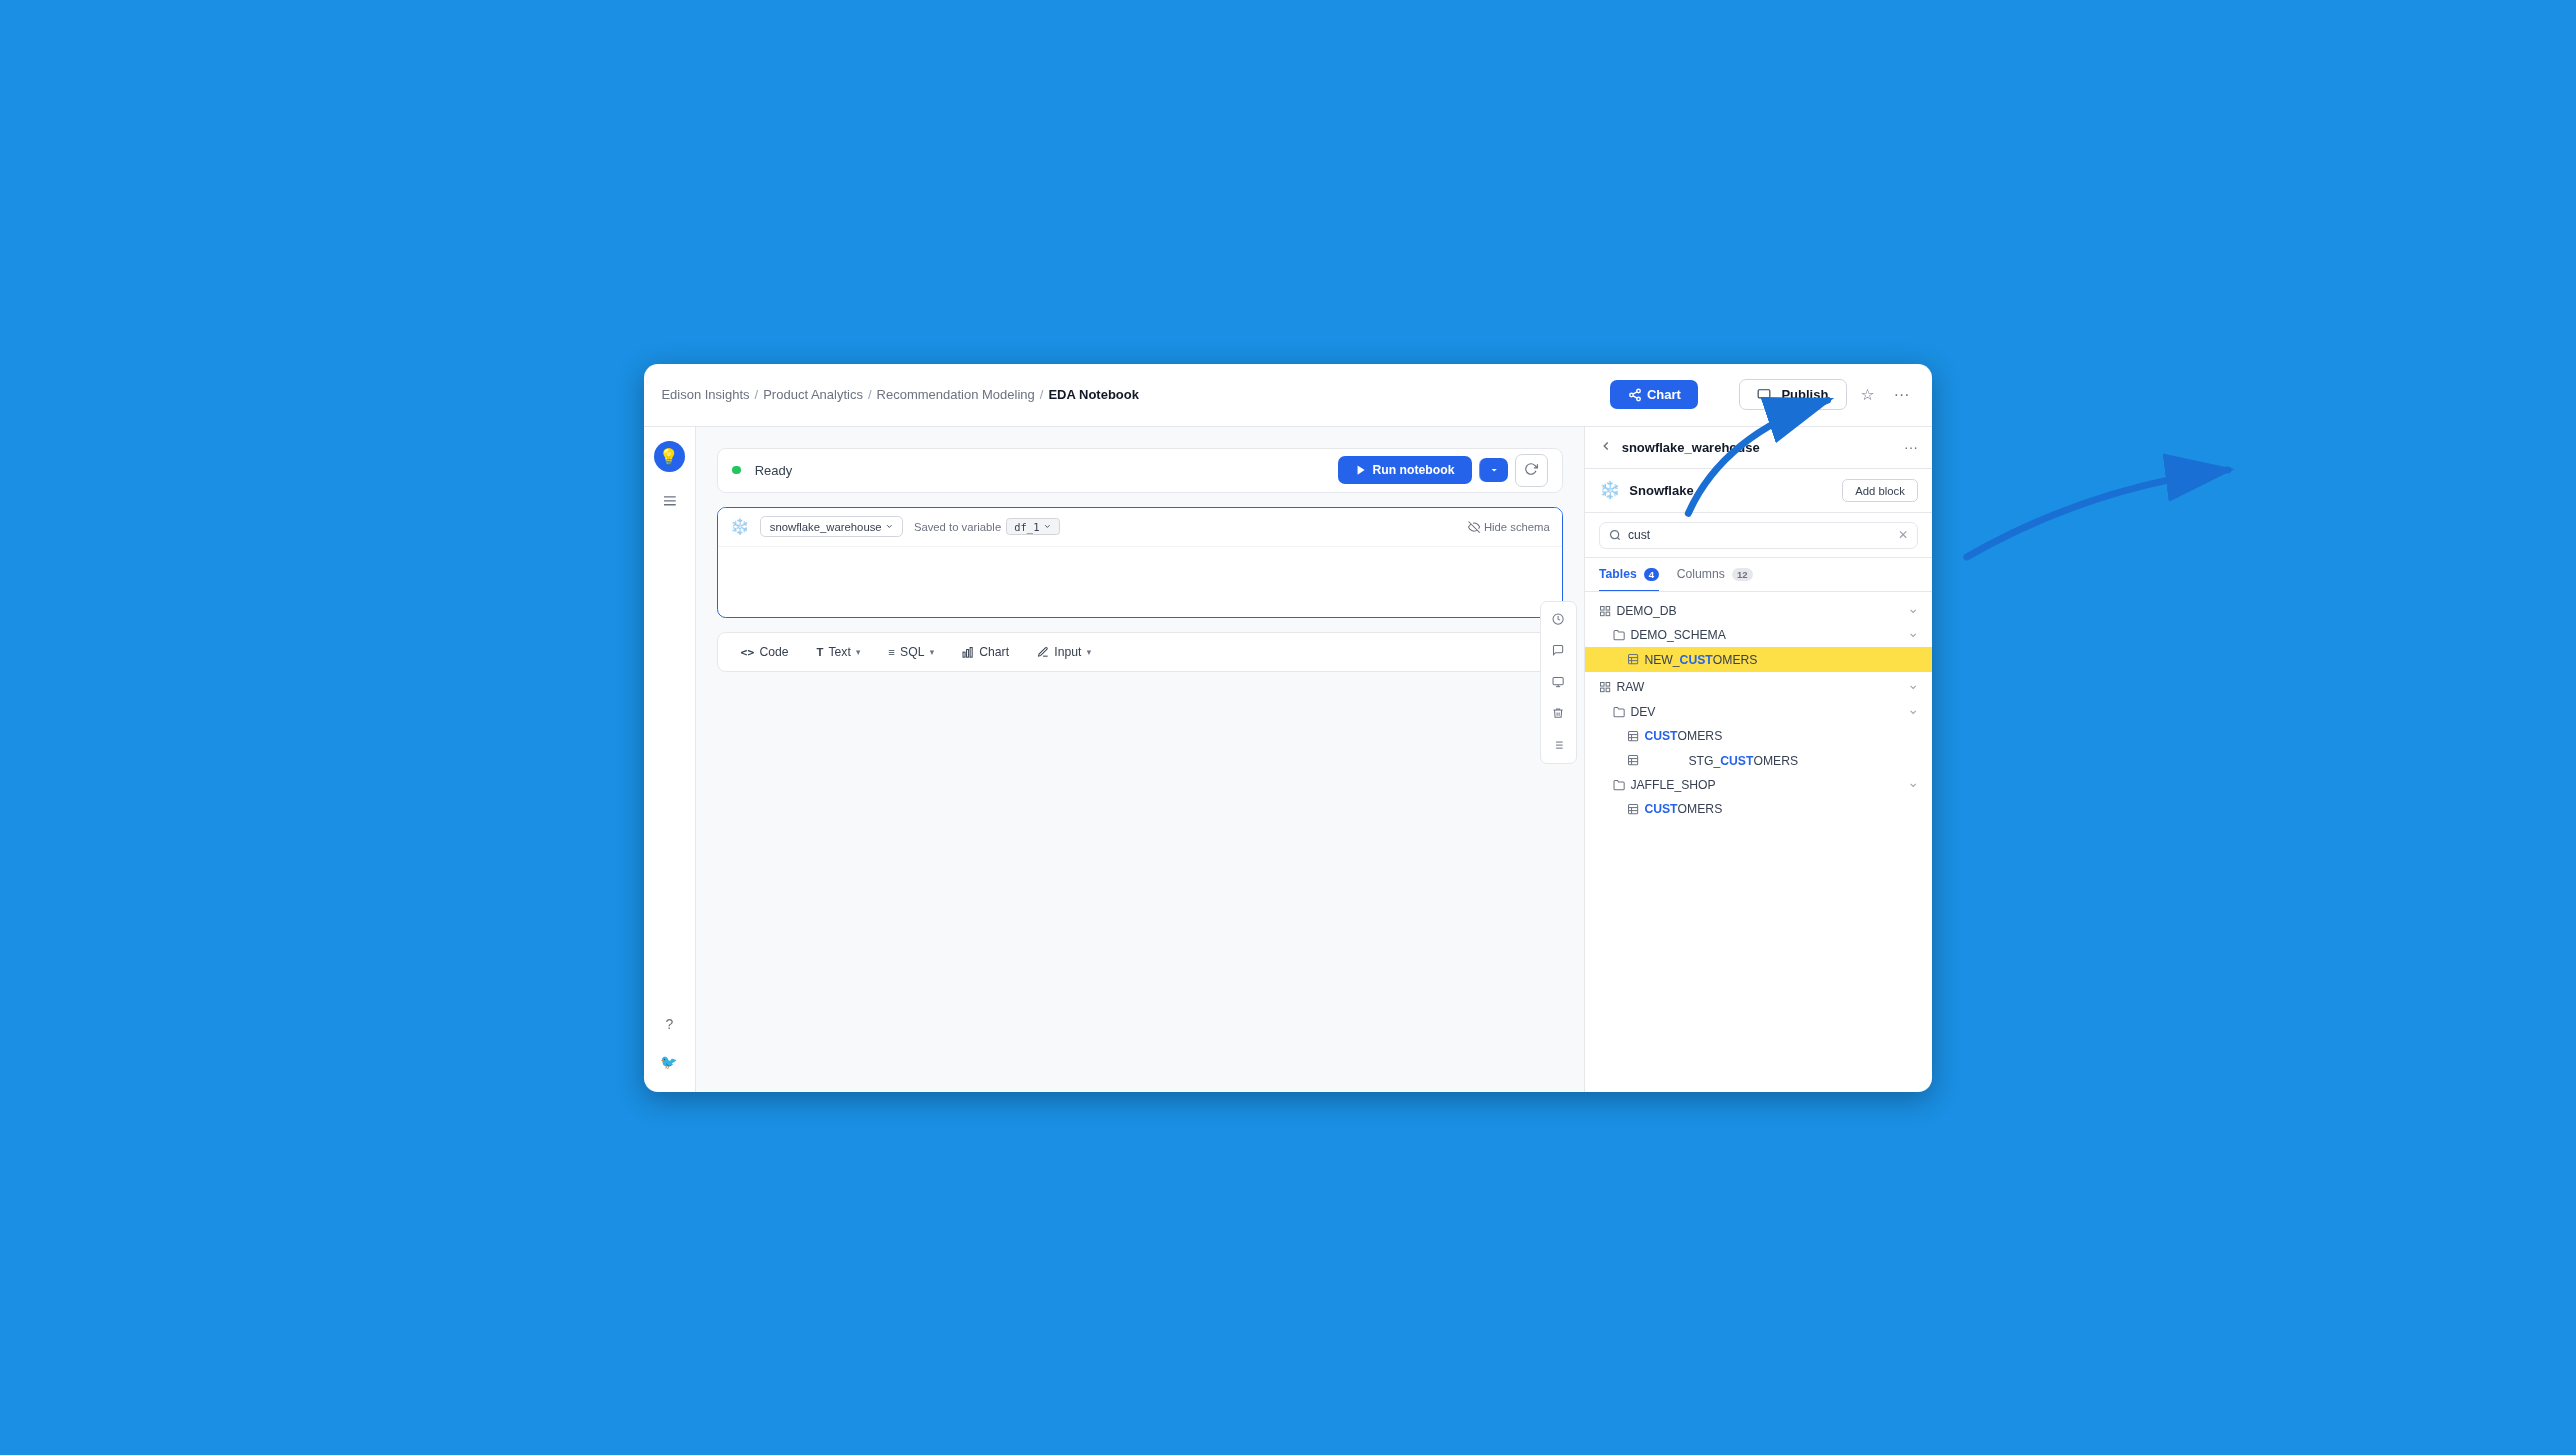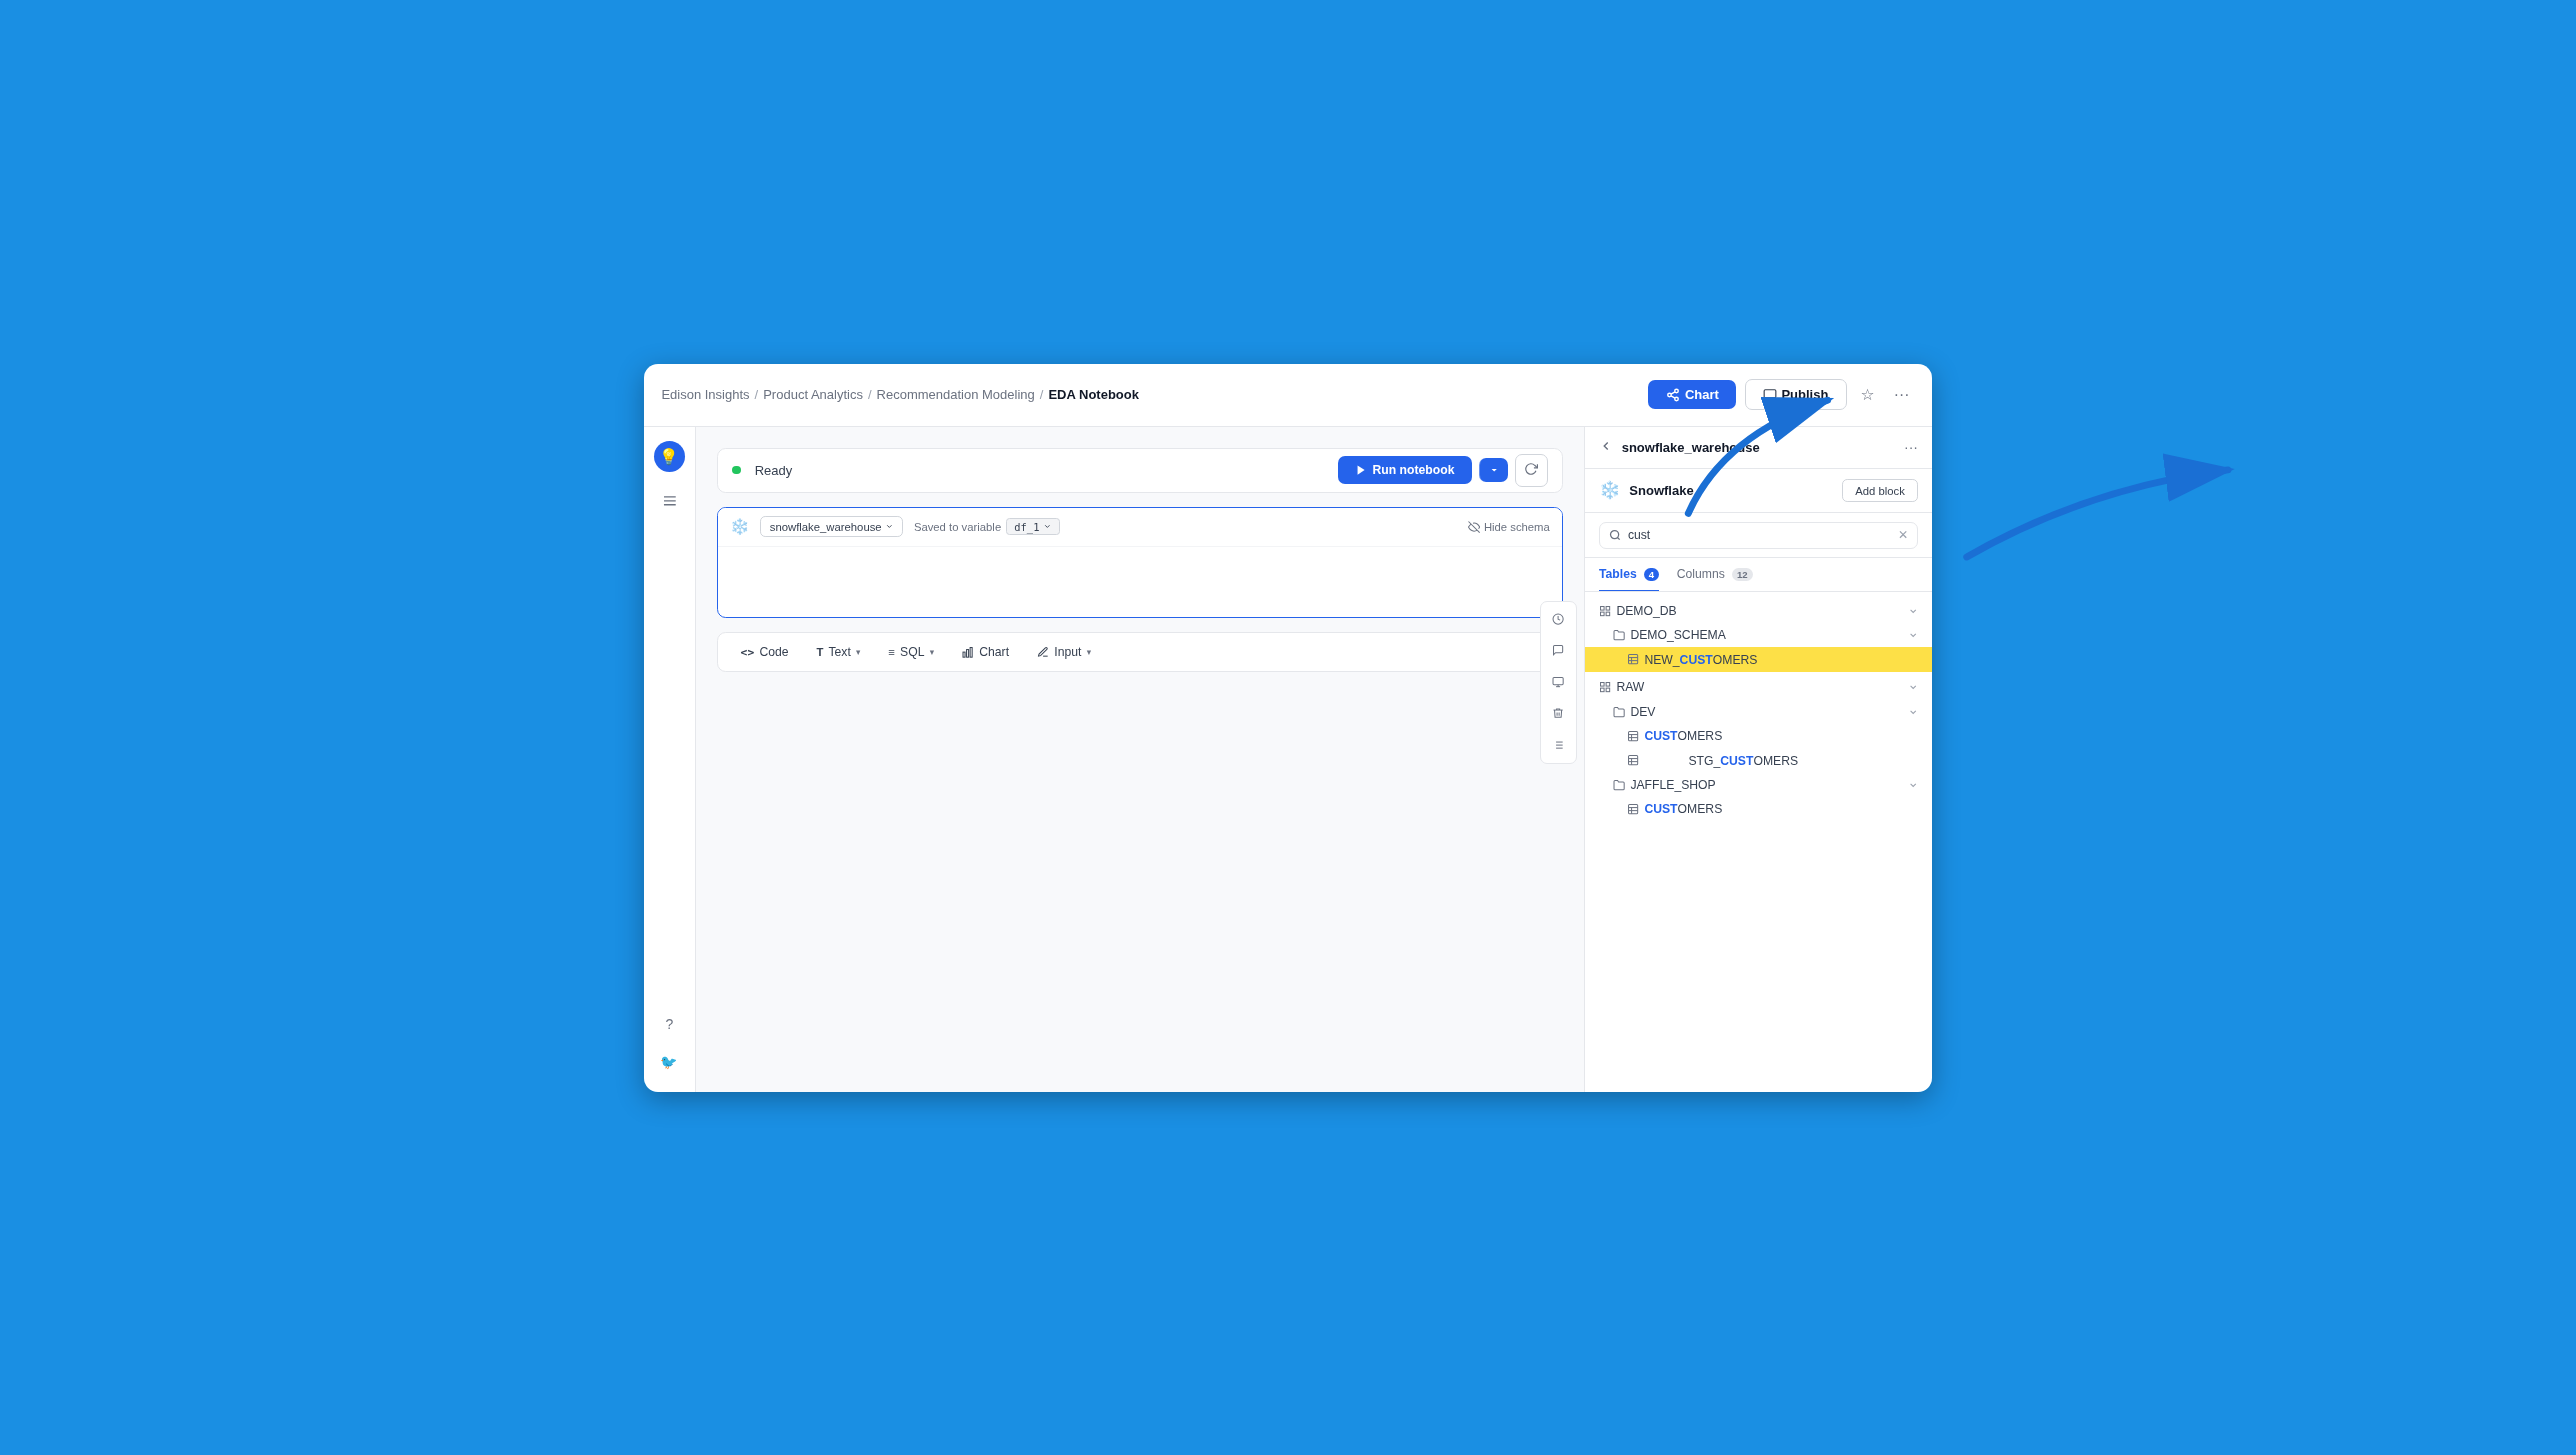--- a/index.html
+++ b/index.html
@@ -41,21 +41,21 @@
     .breadcrumb .current { color: #111827; font-weight: 600; }
     .header-actions { display: flex; align-items: center; gap: 8.7px; }
     .btn-share {
       background: #2563eb; color: white; border: none; border-radius: 7px;
       padding: 7px 17.4px; font-size: 13px; font-weight: 600; cursor: pointer;
       display: flex; align-items: center; gap: 5.2px;
     }
     .btn-publish {
       background: white; color: #111827; border: 1.3px solid #d1d5db; border-radius: 7px;
       padding: 7px 17.4px; font-size: 13px; font-weight: 600; cursor: pointer;
-      display: flex; align-items: center; gap: 4px;
+      display: flex; align-items: center; gap: 10px; margin-left: 32px;
     }
     .btn-icon {
       background: none; border: none; cursor: pointer; padding: 5.2px;
       color: #6b7280; font-size: 15.7px;
     }
     
     .main-layout {
       display: flex;
       flex: 1;
       overflow: hidden;

